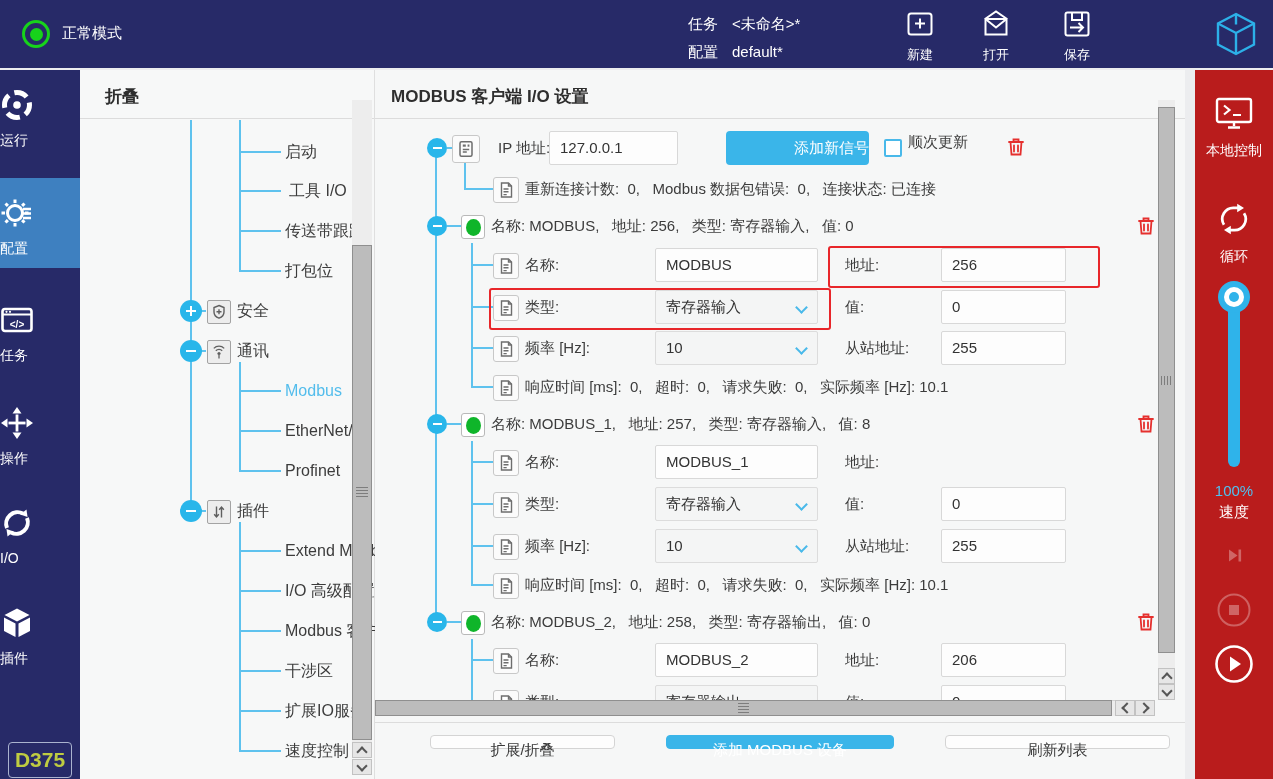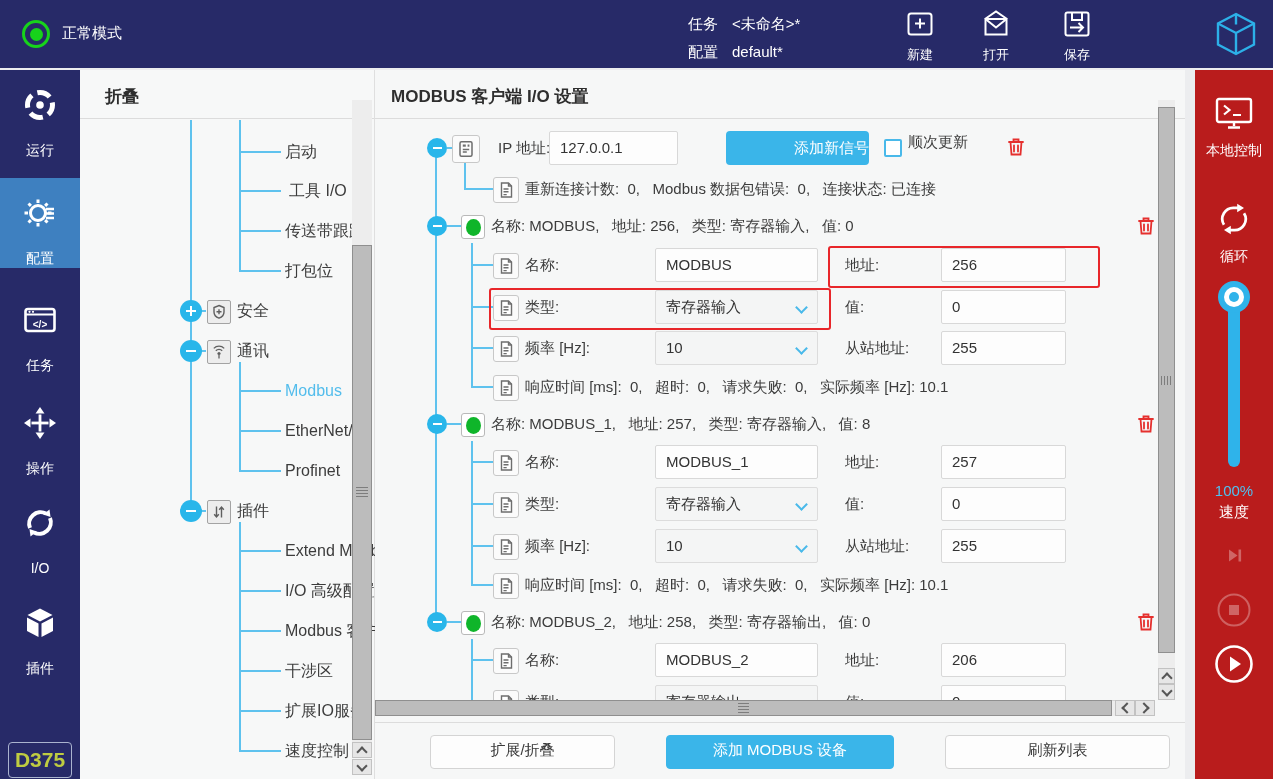--- a/index.html
+++ b/index.html
@@ -7,21 +7,21 @@
        font-family:"Liberation Sans","DejaVu Sans",sans-serif;color:#3a3a3a}
   .abs{position:absolute}
   .topbar{position:absolute;left:0;top:0;width:1273px;height:68px;background:#272a68;color:#fff}
   .leftnav{position:absolute;left:0;top:70px;width:80px;height:709px;background:#272a68}
   .tree{position:absolute;left:80px;top:70px;width:295px;height:709px;background:#f7f8f8;border-right:1px solid #dfdfdf;box-sizing:border-box}
   .main{position:absolute;left:375px;top:70px;width:810px;height:709px;background:#f6f7f7}
   .rightbar{position:absolute;left:1195px;top:70px;width:81px;height:709px;background:#b91c1c}
   .tb-kv{position:absolute;display:flex;gap:14px;font-size:15px;color:#fff}
   .tb-act{position:absolute;width:62px;text-align:center;color:#fff;cursor:pointer}
   .tb-act .cap{font-size:13px;margin-top:2px}
-  .nav-it{position:absolute;left:0;width:80px;display:flex;flex-direction:column;align-items:center;gap:16px;color:#fff;cursor:pointer}
+  .nav-it{position:absolute;left:0;width:80px;display:flex;flex-direction:column;gap:6px;color:#fff;cursor:pointer}
   .nav-it .cap{font-size:14px}
   .nav-active{position:absolute;left:0;width:80px;height:90px;background:#3e80c0}
   .badge{position:absolute;left:8px;top:672px;width:62px;height:34px;border:1px solid #aab3cf;border-radius:4px;
          color:#bfcc41;font-size:21px;font-weight:bold;text-align:center;line-height:34px}
   .phead{position:absolute;height:34px;line-height:34px;font-size:17px;font-weight:bold;color:#2e2e2e;white-space:pre}
   .psep{position:absolute;height:1px;background:#dcdcdc}
   .titem{position:absolute;height:30px;line-height:30px;font-size:16px;color:#3c3c3c;cursor:pointer;white-space:pre}
   .titem.sel{color:#53bdec}
   .vln{position:absolute;width:2px;background:#5ec2ee}
   .tick{position:absolute;height:2px;background:#5ec2ee}
@@ -39,21 +39,21 @@
   .fld{position:absolute;height:34px;background:#fdfdfd;border:1px solid #d8d8d8;border-radius:2px;box-sizing:border-box;
        font-size:15px;line-height:32px;padding:0 10px;color:#333;z-index:2}
   .fld.num{text-align:left}
   .dd{position:absolute;height:34px;background:#f4f5f5;border:1px solid #dcdcdc;border-radius:2px;box-sizing:border-box;
       font-size:15px;line-height:32px;padding:0 24px 0 10px;color:#333;cursor:pointer;z-index:2}
   .ddchv{position:absolute;right:11px;top:12px;width:7px;height:7px;border-right:2px solid #49b9ea;border-bottom:2px solid #49b9ea;transform:rotate(45deg)}
   .redbox{position:absolute;border:2px solid #e8262a;border-radius:3px;z-index:4}
   .trash{position:absolute;width:22px;height:22px;cursor:pointer;z-index:3}
   .cb{position:absolute;width:18px;height:18px;border:2px solid #49b9ea;border-radius:2px;background:#fff;box-sizing:border-box;cursor:pointer;z-index:2}
   .addbtn{position:absolute;height:34px;background:#3ab5e9;color:#fff;border-radius:4px;text-align:right;line-height:34px;font-size:15px;cursor:pointer;z-index:2}
-  .fbtn{position:absolute;height:34px;line-height:28px;text-align:center;font-size:15px;border:1px solid #d4d4d4;border-radius:4px;background:#fdfdfd;box-sizing:border-box;cursor:pointer}
+  .fbtn{position:absolute;height:14px;line-height:28px;text-align:center;font-size:15px;border:1px solid #d4d4d4;border-radius:4px;background:#fdfdfd;box-sizing:border-box;cursor:pointer}
   .fbtn.primary{background:#3ab5e9;border-color:#3ab5e9;color:#fff}
   .sb-track{position:absolute;background:#ededed;z-index:6}
   .sb-thumb{position:absolute;background:#bcbcbc;border:1px solid #8f8f8f;box-sizing:border-box;z-index:7;display:flex;align-items:center;justify-content:center}
   .grip-h{width:12px;height:11px;background:repeating-linear-gradient(to bottom,#7d7d7d 0 1px,transparent 1px 3px)}
   .grip-v{width:24px;height:9px;background:repeating-linear-gradient(to right,#7d7d7d 0 1px,transparent 1px 3px)}
   .sb-btn{position:absolute;background:#e6e6e6;border:1px solid #c2c2c2;box-sizing:border-box;display:flex;align-items:center;justify-content:center;cursor:pointer;z-index:7}
   .chv{display:block;width:6px;height:6px;border-right:2px solid #565656;border-bottom:2px solid #565656}
   .chv.up{transform:rotate(-135deg);margin-top:3px}
   .chv.down{transform:rotate(45deg);margin-bottom:3px}
   .chv.left{transform:rotate(135deg);margin-left:3px}
@@ -401,21 +401,20 @@
 
   <div class="doc" style="left:118px;top:380px">
     <svg width="18" height="18" viewBox="0 0 18 18">
         <path d="M4.5 2 h7 l3 3 v11 h-10 z" fill="#fff" stroke="#6e6e6e" stroke-width="1.4"></path>
         <path d="M11.5 2 v3 h3 M6.5 8 h5 M6.5 10.8 h5 M6.5 13.6 h3.2" fill="none" stroke="#6e6e6e" stroke-width="1.4"></path>
       </svg>
     </div>
   <div class="lbl" style="left:150px;top:375px">名称:</div>
   <div class="fld" style="left:280px;top:375px;width:163px">MODBUS_1</div>
   <div class="lbl" style="left:470px;top:375px">地址:</div>
-  <div class="fld num" style="left:566px;top:375px;width:125px">257</div>
 
   <div class="doc" style="left:118px;top:422px">
     <svg width="18" height="18" viewBox="0 0 18 18">
         <path d="M4.5 2 h7 l3 3 v11 h-10 z" fill="#fff" stroke="#6e6e6e" stroke-width="1.4"></path>
         <path d="M11.5 2 v3 h3 M6.5 8 h5 M6.5 10.8 h5 M6.5 13.6 h3.2" fill="none" stroke="#6e6e6e" stroke-width="1.4"></path>
       </svg>
     </div>
   <div class="lbl" style="left:150px;top:417px">类型:</div>
   <div class="dd" style="left:280px;top:417px;width:163px">
     <span>寄存器输入</span><span class="ddchv"></span></div>

